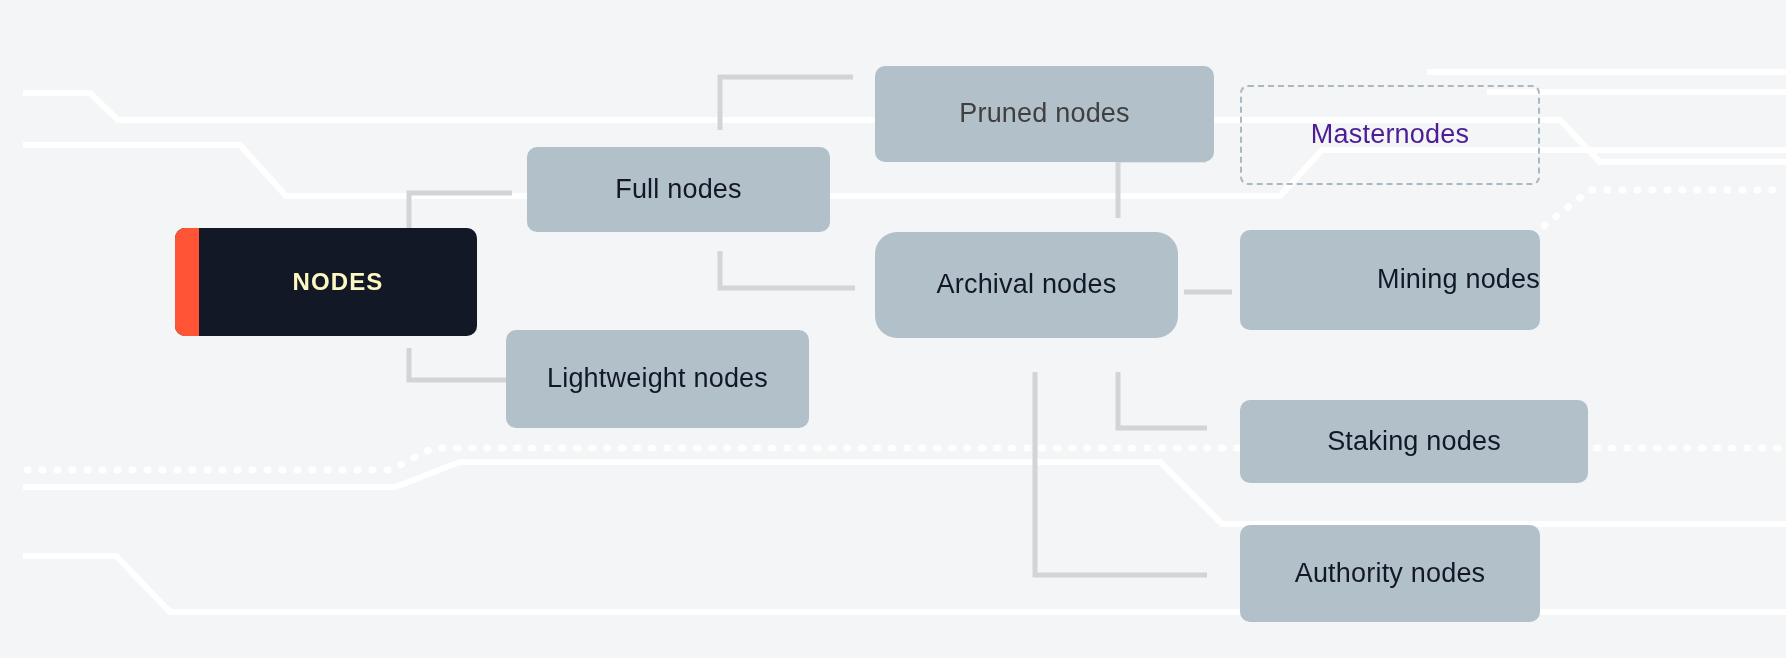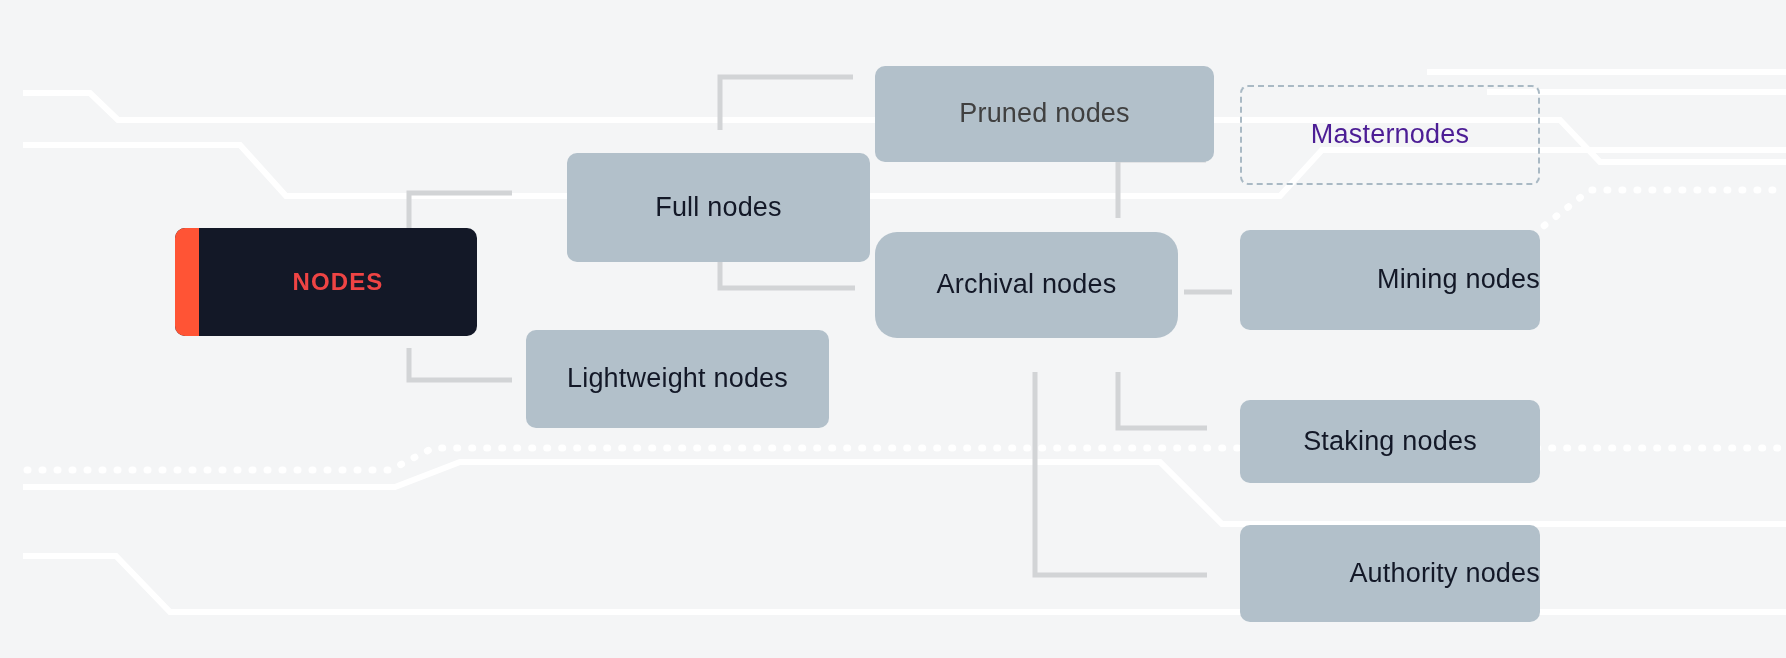--- a/index.html
+++ b/index.html
@@ -106,43 +106,43 @@
       <path d="M 720 251 L 720 288 L 855 288"></path>
       <path d="M 1118 218 L 1118 160 L 1206 160"></path>
       <path d="M 1184 292 L 1232 292"></path>
       <path d="M 1118 372 L 1118 428 L 1207 428"></path>
       <path d="M 1035 372 L 1035 575 L 1207 575"></path>
     </g>
   </svg>
 
   <div class="root-box" id="root-box" style="left: 175px; top: 228px; width: 302px; height: 108px; background: rgb(19, 24, 39);">
     <span class="root-accent" style="background: rgb(255, 84, 53);"></span>
-    <span class="root-label" style="color: #ef4444;">NODES</span>
+    <span class="root-label" style="color: #fef9c3;">NODES</span>
   </div>
 
   <div id="nodes-layer">
-      <div class="node-box" style="left: 527px; top: 153px; width: 303px; height: 109px; background: rgb(178, 192, 202); color: rgb(19, 24, 39); margin-left: 40px;">
+      <div class="node-box" style="left: 527px; top: 147px; width: 303px; height: 85px; background: rgb(178, 192, 202); color: rgb(19, 24, 39);">
         <span>Full nodes</span>
       </div>
-      <div class="node-box" style="left: 526px; top: 330px; width: 303px; height: 98px; background: rgb(178, 192, 202); color: rgb(19, 24, 39);">
+      <div class="node-box" style="left: 506px; top: 330px; width: 303px; height: 98px; background: rgb(178, 192, 202); color: rgb(19, 24, 39);">
         <span>Lightweight nodes</span>
       </div>
       <div class="node-box" style="left: 875px; top: 30px; width: 339px; height: 96px; background: rgb(178, 192, 202); color: #404040; margin-top: 36px;">
         <span>Pruned nodes</span>
       </div>
       <div class="node-box" style="left: 875px; top: 232px; width: 303px; height: 106px; background: rgb(178, 192, 202); color: rgb(19, 24, 39); border-radius: 22px;">
         <span>Archival nodes</span>
       </div>
       <div class="node-box dashed" style="left: 1240px; top: 85px; width: 300px; height: 100px; color: #4c1d95;">
         <span>Masternodes</span>
       </div>
       <div class="node-box" style="left: 1240px; top: 230px; width: 300px; height: 100px; background: rgb(178, 192, 202); color: rgb(19, 24, 39); justify-content: flex-end;">
         <span>Mining nodes</span>
       </div>
-      <div class="node-box" style="left: 1240px; top: 400px; width: 300px; height: 83px; background: rgb(178, 192, 202); color: rgb(19, 24, 39);">
+      <div class="node-box" style="left: 1240px; top: 400px; width: 348px; height: 83px; background: rgb(178, 192, 202); color: rgb(19, 24, 39);">
         <span>Staking nodes</span>
       </div>
-      <div class="node-box" style="left: 1240px; top: 525px; width: 300px; height: 97px; background: rgb(178, 192, 202); color: rgb(19, 24, 39); justify-content: flex-end;">
+      <div class="node-box" style="left: 1240px; top: 525px; width: 300px; height: 97px; background: rgb(178, 192, 202); color: rgb(19, 24, 39);">
         <span>Authority nodes</span>
       </div>
     </div>
 
 </div>
 
 </body></html>

